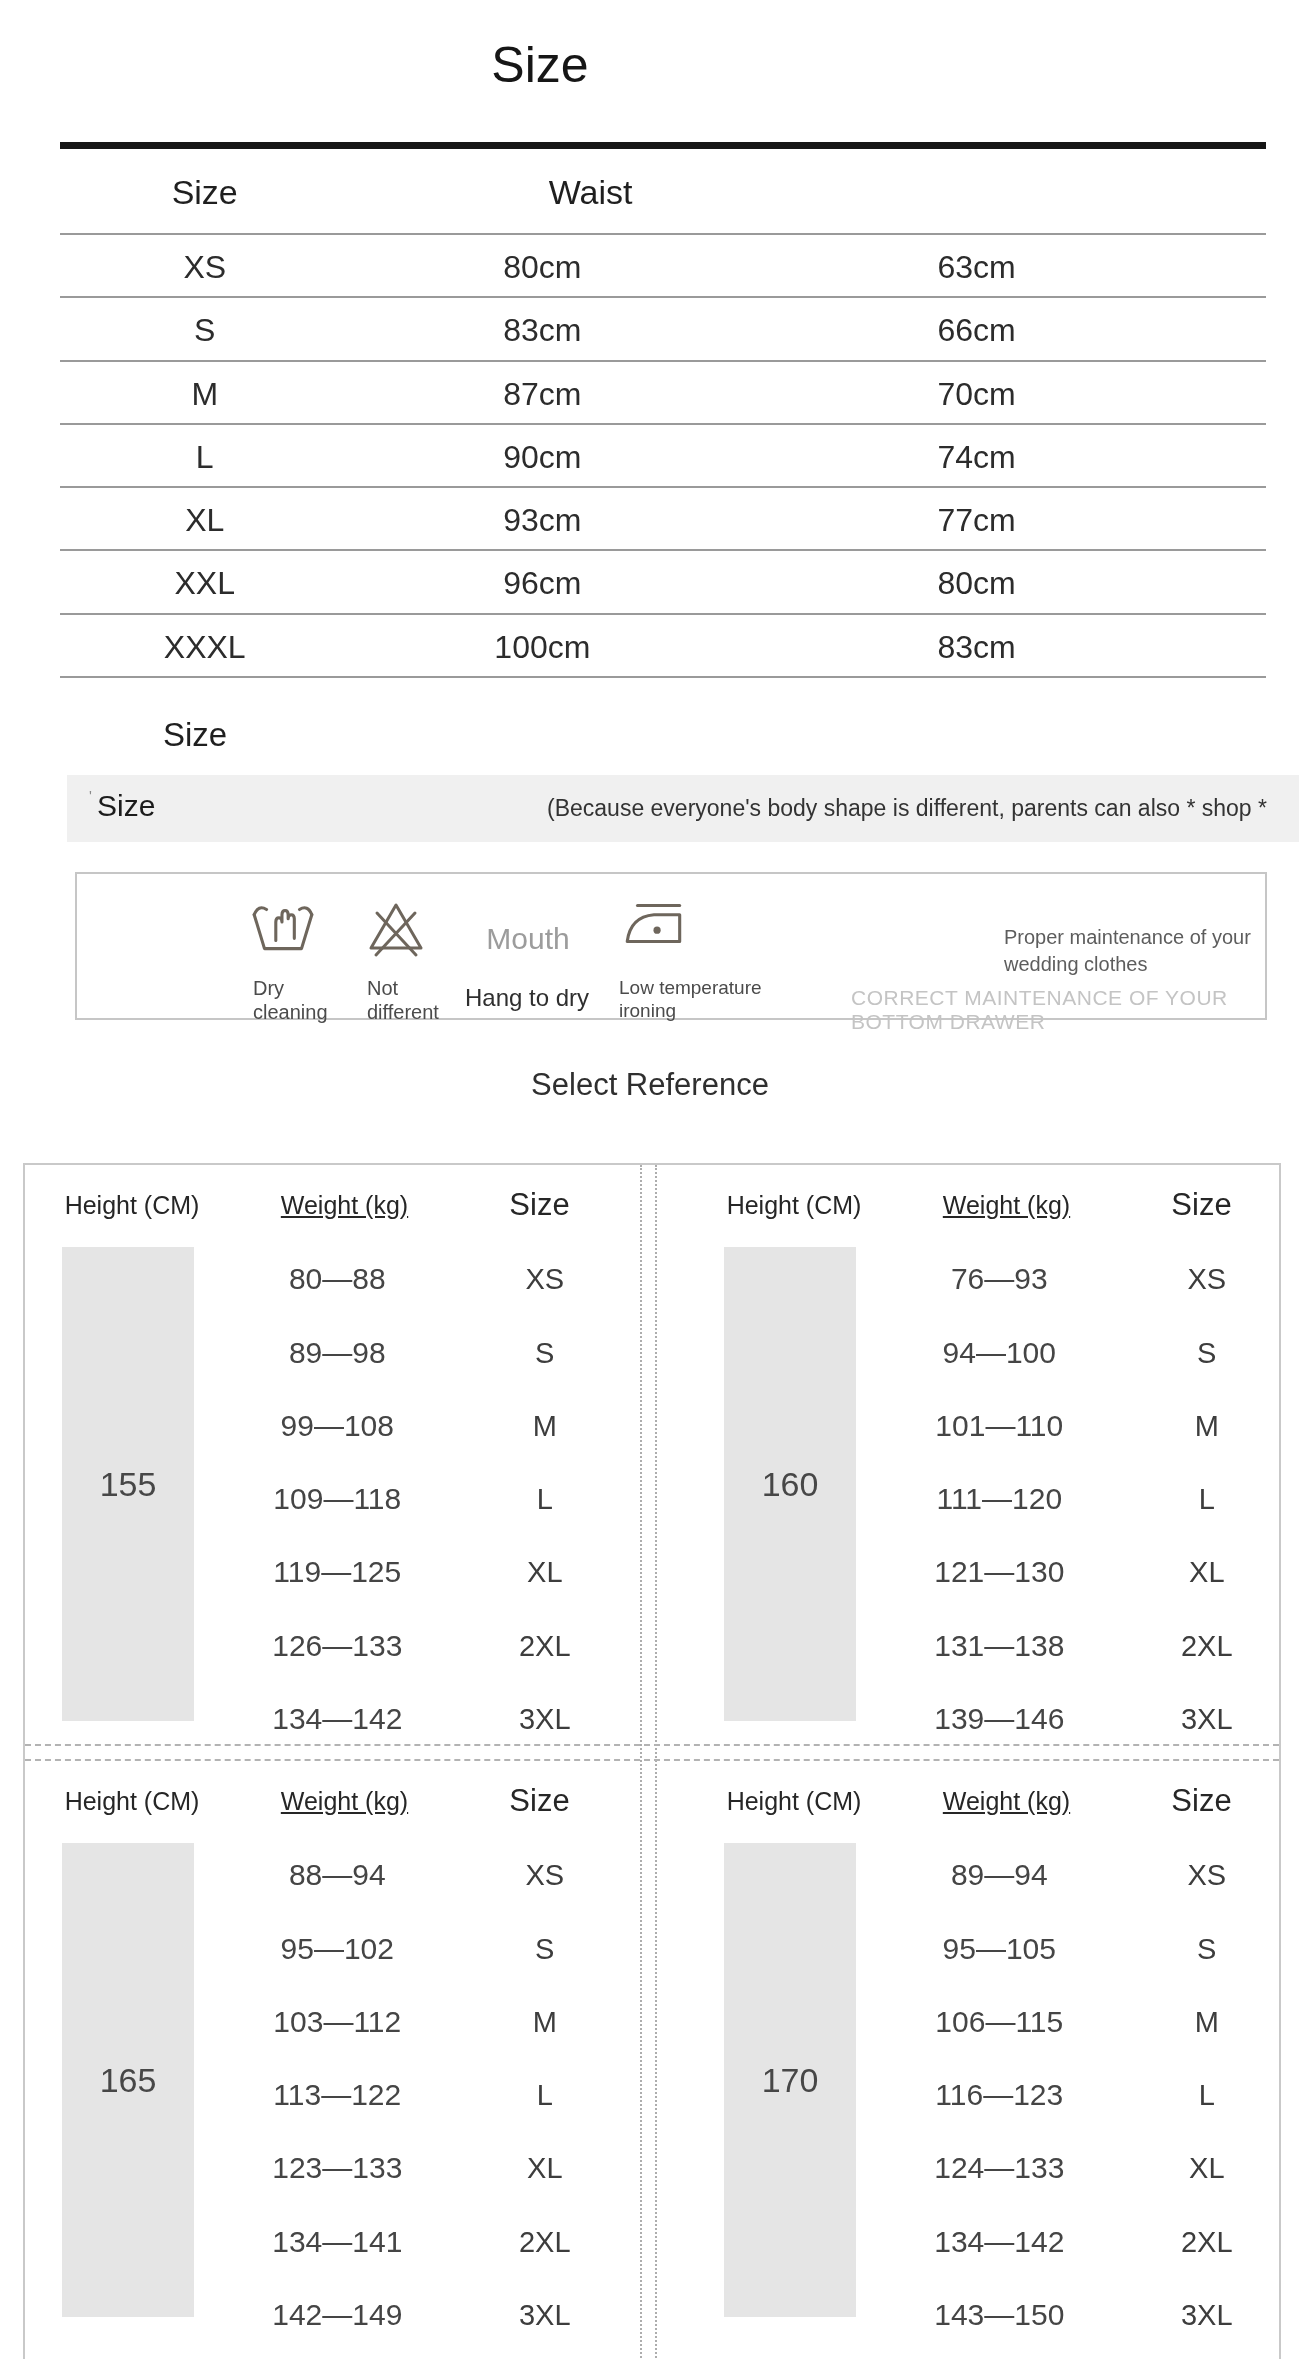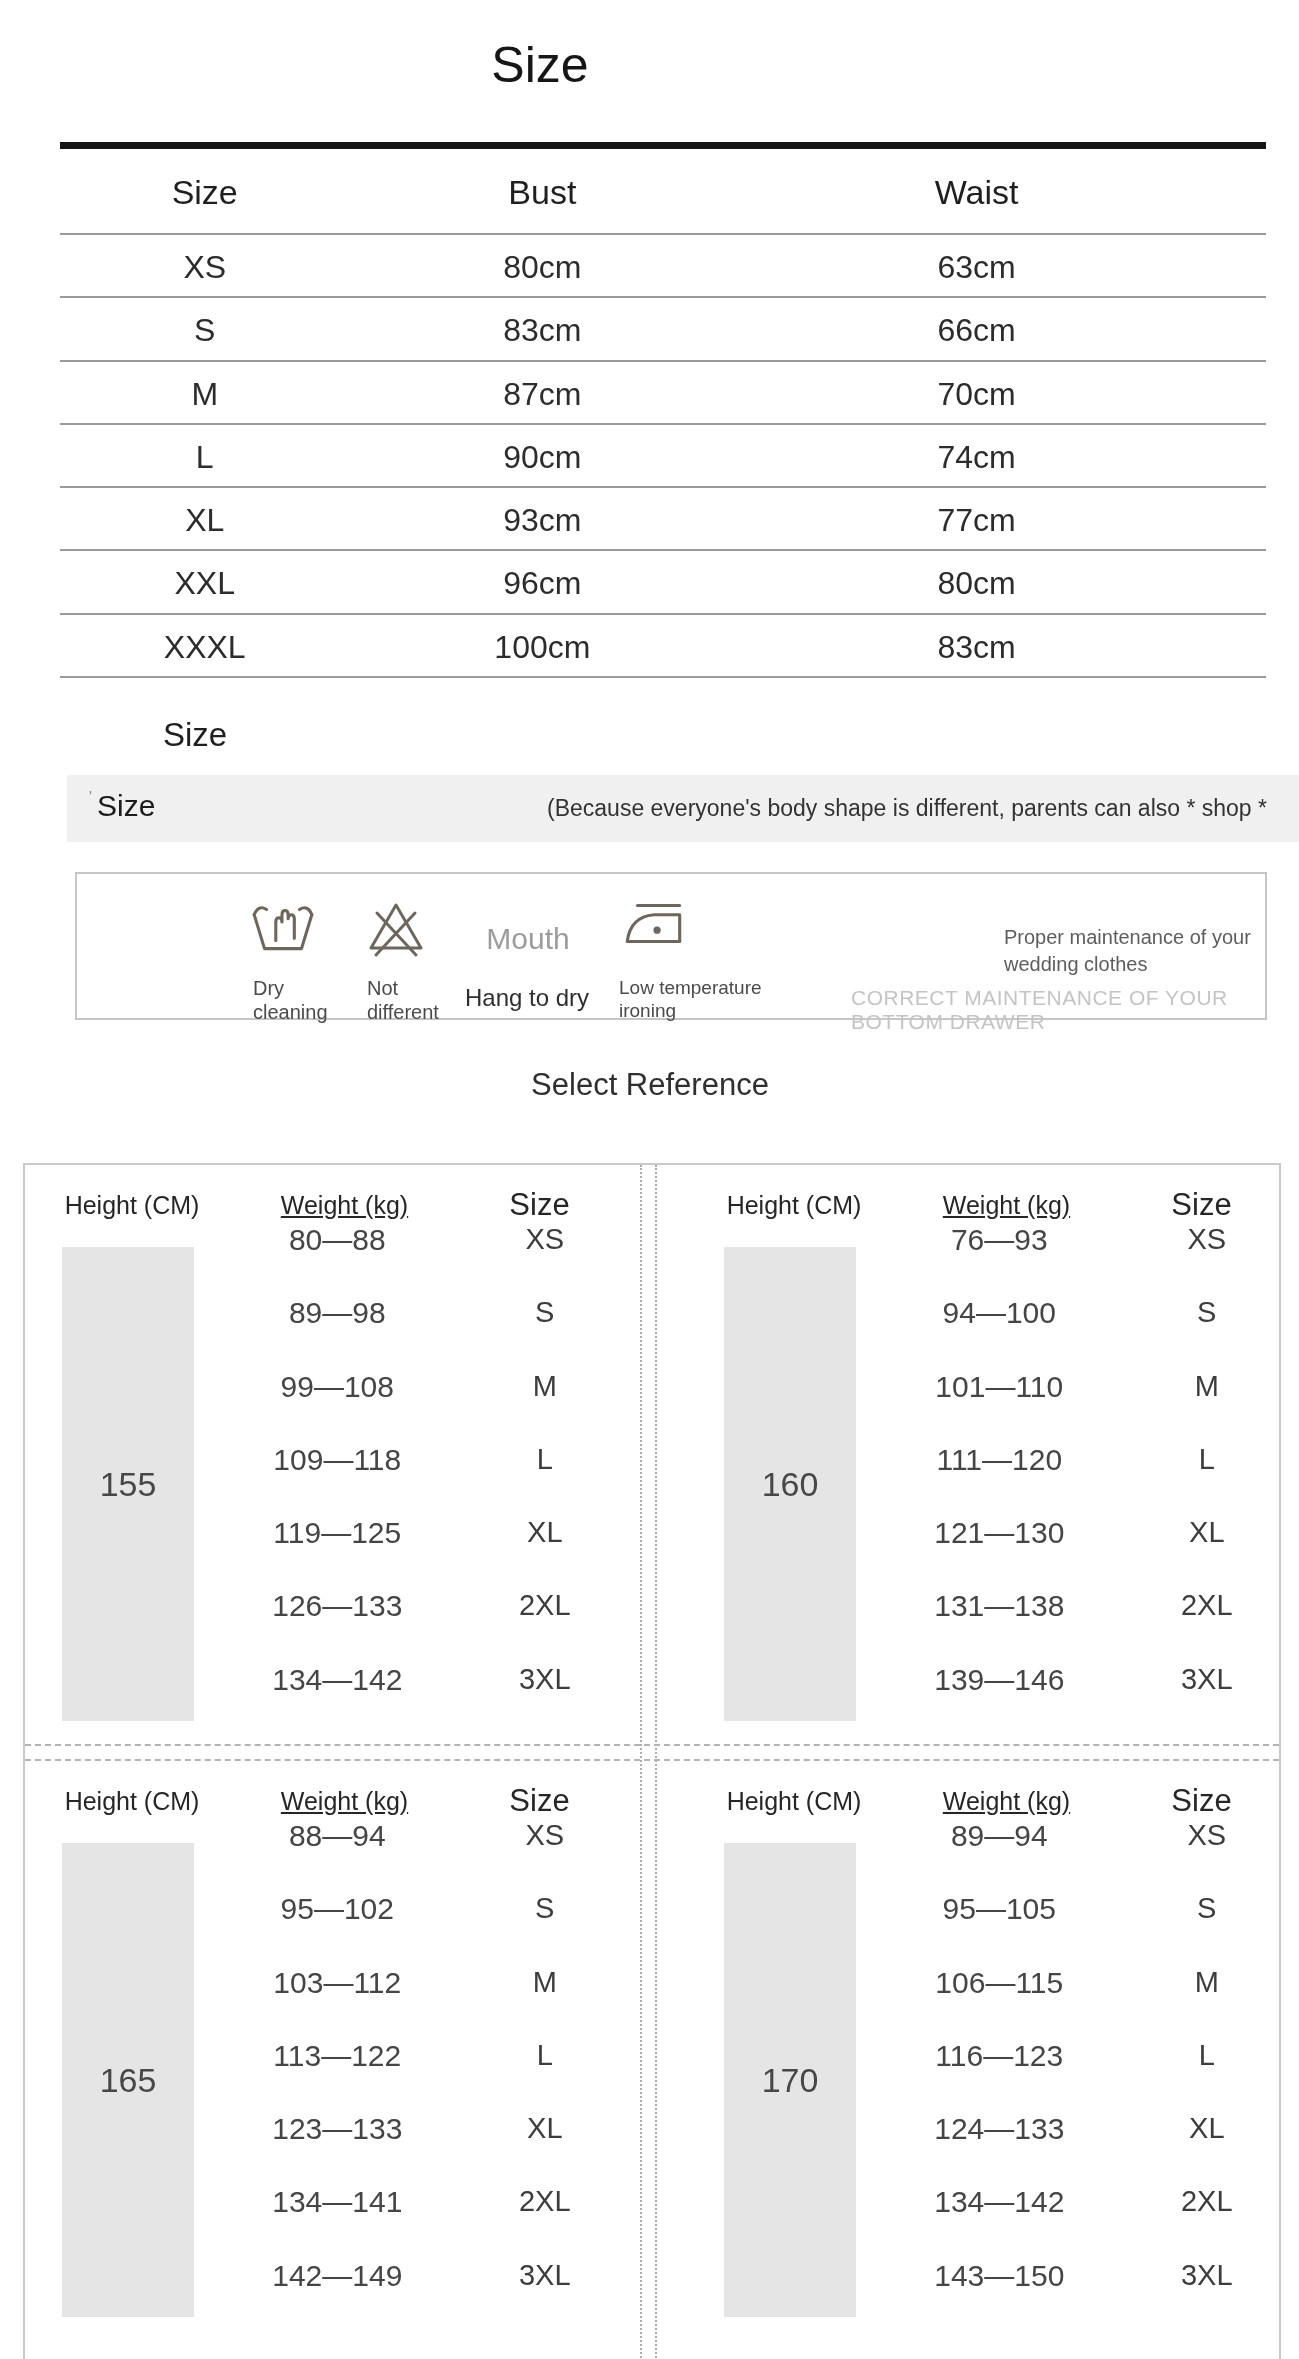--- a/index.html
+++ b/index.html
@@ -66,36 +66,35 @@
   .qh { position:absolute; top:18px; height:44px; text-align:center; color:#262626; }
   .qh-height { left:0;   width:190px; font-size:25px; line-height:44px; }
   .qh-weight { left:195px; width:225px; font-size:25px; line-height:44px;text-decoration:underline; }
   .qh-size   { left:420px; width:165px; font-size:31px; line-height:44px; }
 
   .q-heightbox { position:absolute; left:25px; top:82px; width:132px; height:474px;
                  background:#e5e5e5; display:flex; align-items:center; justify-content:center; }
   .q-heightbox span { font-size:34px; color:#474747; }
 
   .q-rows { position:absolute; left:195px; top:58px; width:390px; }
-  .q-row { display:flex; height:73.3px; align-items:flex-start;gap:25px; }
+  .q-row { display:flex; height:73.3px; align-items:flex-end;gap:25px; }
   .q-weight { width:225px; text-align:center; font-size:30px; color:#454545; }
   .q-size   { width:165px; text-align:center; font-size:29px; color:#3d3d3d; }
 </style>
 </head>
 <body>
 
 <div class="page">
 
   <div class="page-title">Size</div>
 
   <div class="thick-rule"></div>
   <div class="size-table">
     <div class="st-row head">
       <span class="st-c0">Size</span>
-      <span class="st-c1">Bust</span>
       <span class="st-c2">Waist</span>
     </div>
     <div class="st-row body">
       <span class="st-c0">XS</span>
       <span class="st-c1">80cm</span>
       <span class="st-c2">63cm</span>
     </div>
     <div class="st-row body">
       <span class="st-c0">S</span>
       <span class="st-c1">83cm</span>

